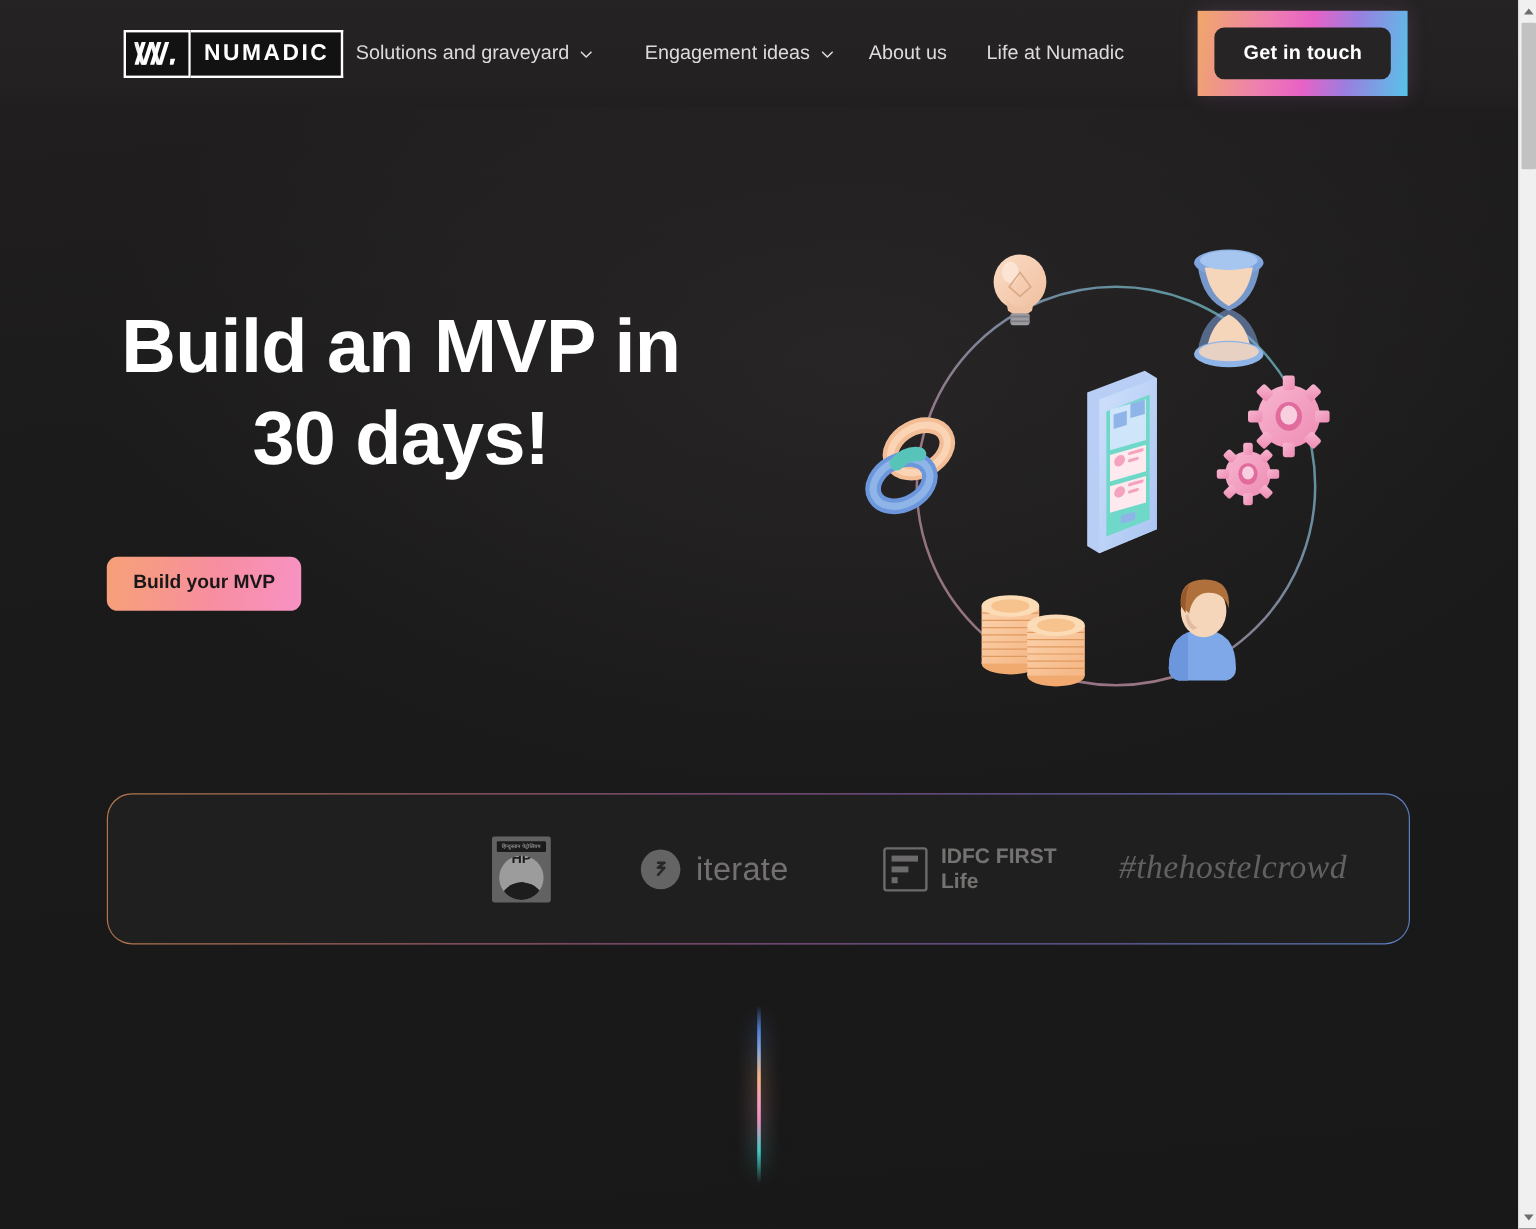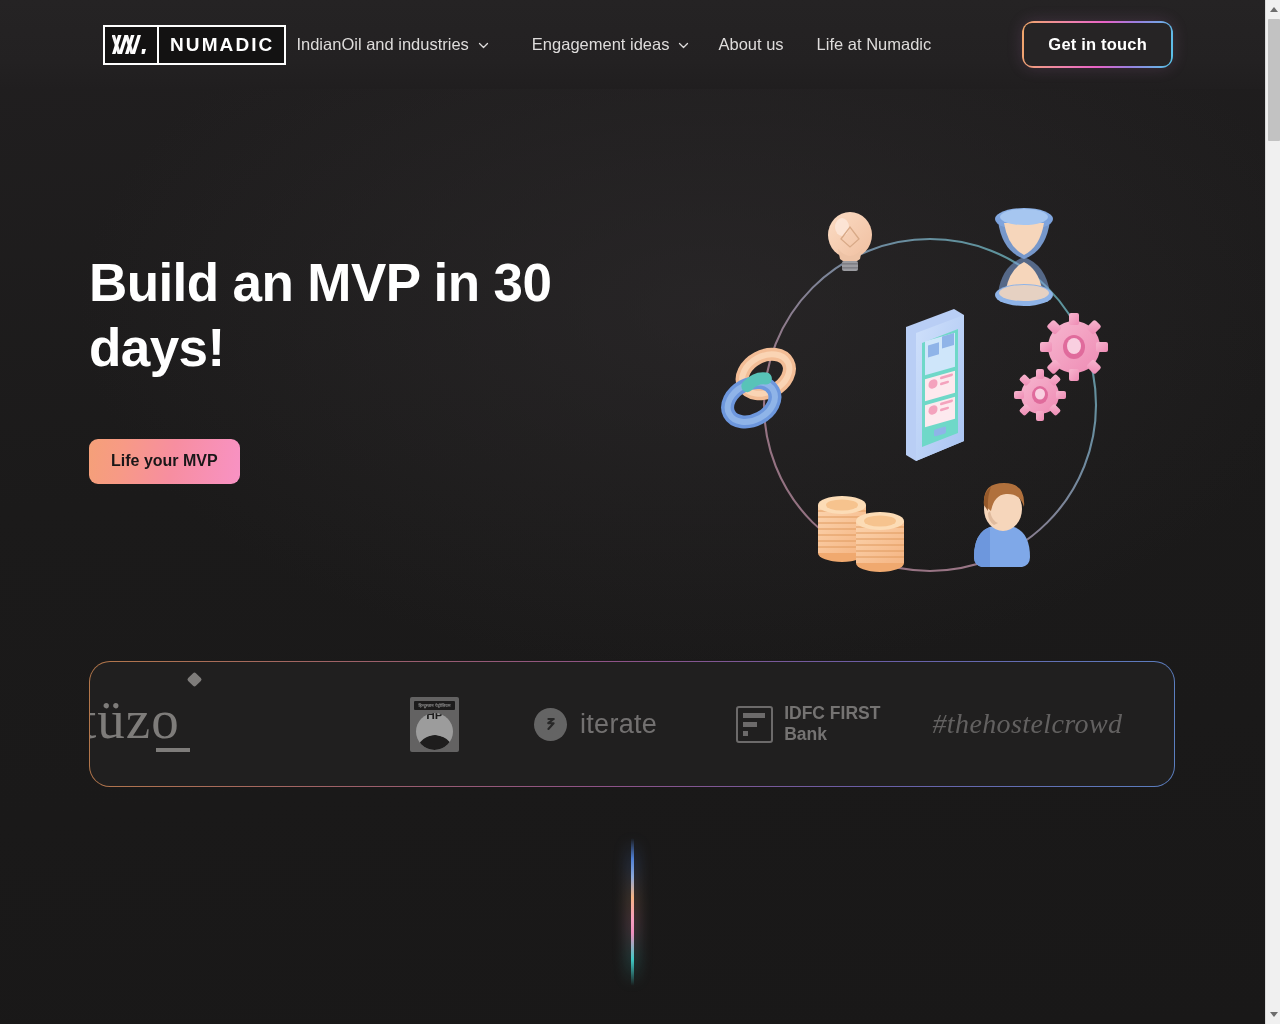--- a/index.html
+++ b/index.html
@@ -62,40 +62,41 @@
   .nav-item:nth-child(3){ margin-right:33px;justify-content:flex-end; }
   .chev {
     width:11px; height:11px; display:inline-block; position:relative; top:1px;
   }
   .chev svg { display:block; }
 
   
   .cta-outline {
     margin-left:auto;
     position:relative; flex:0 0 auto;
-    padding:2px; border-radius:12px;
+    padding:14px; border-radius:0;
     background:linear-gradient(100deg,#f0a868 0%,#ee7fb0 33%,#e862c6 52%,#9a7fe0 72%,#56c4e8 100%);
     box-shadow:0 0 16px rgba(200,120,200,0.18);
     cursor:pointer;
   }
   .cta-outline-inner {
     border-radius:8px; background:#262425;
     padding:13px 24px 14px 24px;
     font-size:16.5px; font-weight:700; color:#ffffff; letter-spacing:.2px;
     line-height:1;
   }
 
   
   .hero { position:absolute; left:0; top:89px; width:1265px; height:545px; }
 
   .hero-copy { position:absolute; left:89px; top:162px; width:520px; }
   .hero-title {
-    font-size:53px; font-weight:700; line-height:1.22;
+    font-size:63px; font-weight:700; line-height:1.22;
     letter-spacing:-0.6px; color:#ffffff;
     max-width:490px;
+    text-align:center;
   }
   .hero-sub {
     margin-top:41px;
     font-size:16.5px; line-height:1.66; color:#d6d4d3; max-width:475px;
   }
   .hero-btn {
     margin-top:59px; display:inline-block;
     padding:14px 22px 15px 22px; border-radius:9px;
     background:linear-gradient(100deg,#f5a078 0%,#f79a85 22%,#f78ea0 55%,#f892c4 100%);
     color:#191718; font-size:16px; font-weight:700; line-height:1;
@@ -259,21 +260,21 @@
               <polygon points="16,0 22,19 18.5,19 12.5,0" opacity="0.95"></polygon>
               <polygon points="30,14 34,14 32.5,19 29.5,19"></polygon>
             </g>
           </svg>
         </span>
         <span class="brand-name">NUMADIC</span>
       </a>
 
       <nav class="main-nav">
         <div class="nav-item">
-          <span>IndianOil and industries</span>
+          <span>Solutions and graveyard</span>
           <span class="chev">
             <svg width="11" height="11" viewBox="0 0 11 11">
                 <path d="M1.5 3.5 L5.5 7.5 L9.5 3.5" fill="none" stroke="#dedcdb" stroke-width="1.3" stroke-linecap="round" stroke-linejoin="round"></path>
               </svg>
           </span>
         </div>
         <div class="nav-item">
           <span>Engagement ideas</span>
           <span class="chev">
             <svg width="11" height="11" viewBox="0 0 11 11">
@@ -293,21 +294,21 @@
         <div class="cta-outline-inner">Get in touch</div>
       </div>
 
     </div>
   </header>
 
   <section class="hero">
 
     <div class="hero-copy">
       <h1 class="hero-title">Build an MVP in 30 days!</h1>
-      <div class="hero-btn">Life your MVP</div>
+      <div class="hero-btn">Build your MVP</div>
     </div>
 
     <div class="hero-art">
       <svg viewBox="0 0 440 400" aria-hidden="true">
         <defs>
           <linearGradient id="ringg" x1="1" y1="0" x2="0" y2="1">
             <stop offset="0%" stop-color="#4f9a9a"></stop>
             <stop offset="35%" stop-color="#6f8ba0"></stop>
             <stop offset="70%" stop-color="#9a7585"></stop>
             <stop offset="100%" stop-color="#8d6f7e"></stop>
@@ -461,25 +462,20 @@
           </g>
         </g>
 
       </svg>
     </div>
   </section>
 
   <div class="logo-strip-wrap">
     <div class="logo-strip">
 
-      <div class="logo-cell logo-tuzo">
-        <span>tüzo</span>
-        <span class="tuzo-diamond"></span>
-        <span class="tuzo-underline"></span>
-      </div>
 
       <div class="logo-cell logo-hp">
         <div class="hp-box">
           <div class="hp-band">हिन्दुस्तान पेट्रोलियम</div>
           <div class="hp-circle">
             <span class="hp-text">HP</span>
             <span class="hp-leaf"></span>
           </div>
         </div>
       </div>
@@ -495,21 +491,21 @@
       </div>
 
       <div class="logo-cell logo-idfc">
         <span class="idfc-mark">
           <i style="left:5px;  top:5px;  width:22px; height:5px;"></i>
           <i style="left:5px;  top:14px; width:14px; height:5px;"></i>
           <i style="left:5px;  top:23px; width:5px;  height:5px;"></i>
         </span>
         <span class="idfc-txt">
           <span>IDFC FIRST</span><br>
-          <span>Bank</span>
+          <span>Life</span>
         </span>
       </div>
 
       <div class="logo-cell logo-hostel">#thehostelcrowd</div>
 
       <div class="logo-cell logo-indianoil">
         <span class="io-circle">
           <span class="io-band">इंडियनऑयल</span>
         </span>
         <span class="io-text">IndianOil</span>

